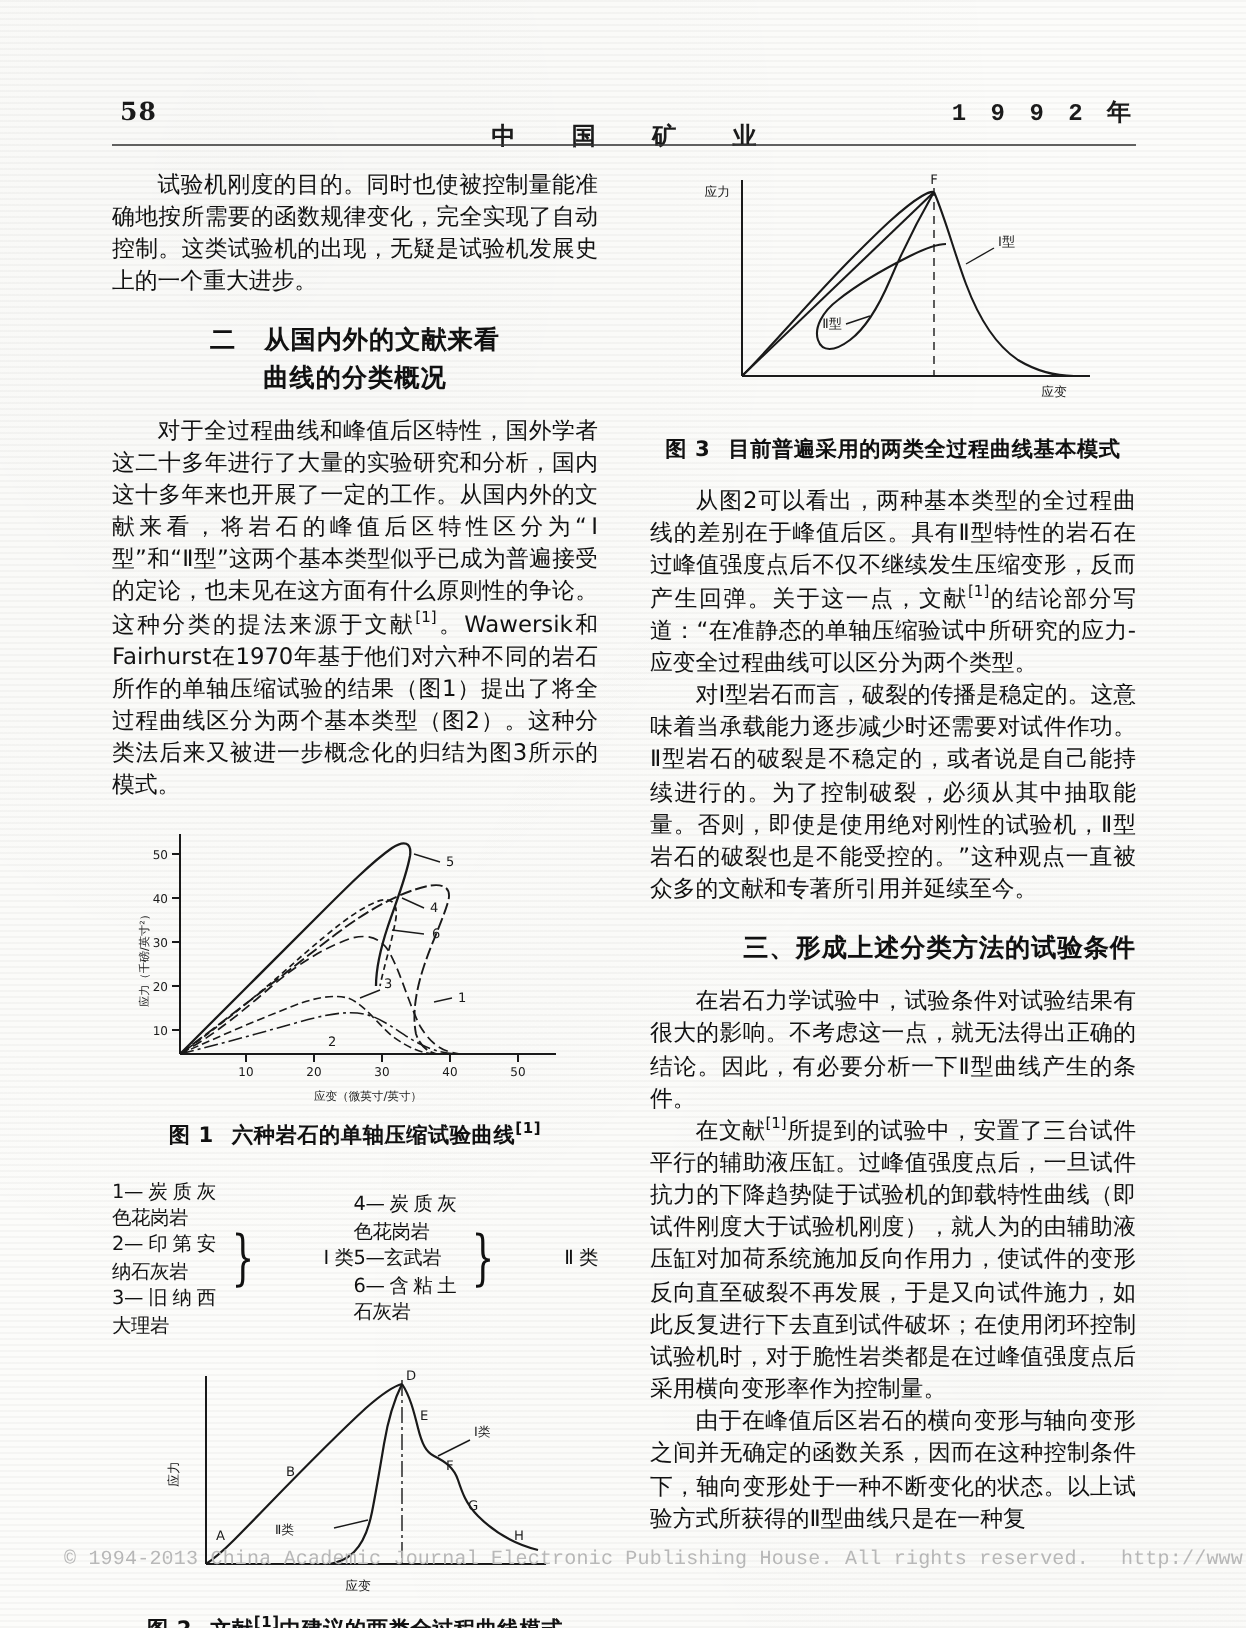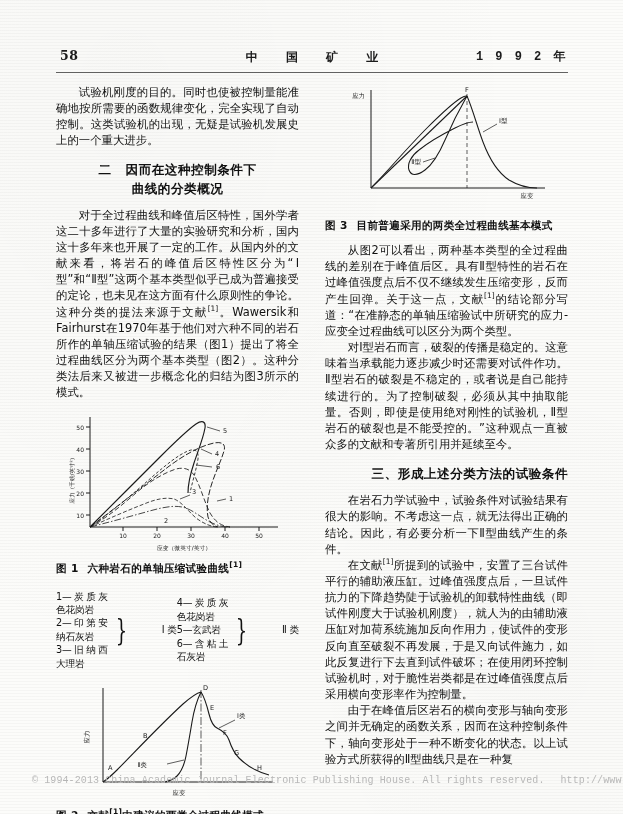--- a/index.html
+++ b/index.html
@@ -21,21 +21,21 @@
   
   .masthead{
     position:absolute;left:56px;top:48px;width:512px;height:20px;
   }
   .mh-page-no{
     position:absolute;left:4px;top:0;
     font-family:"DejaVu Serif","Liberation Serif",serif;
     font-weight:bold;font-size:12.5px;letter-spacing:0.5px;color:#1b1b1b;
   }
   .mh-journal{
-    position:absolute;left:50%;top:1px;transform:translateX(-50%);
+    position:absolute;left:50%;top:12px;transform:translateX(-50%);
     font-size:12px;font-weight:bold;letter-spacing:12px;
     color:#1b1b1b;white-space:nowrap;text-indent:12px;
   }
   .mh-year{
     position:absolute;right:0;top:0;
     font-family:Liberation Mono, monospace;
     font-weight:bold;font-size:12px;letter-spacing:2.5px;color:#1b1b1b;
     white-space:nowrap;
   }
   .rule{
@@ -59,21 +59,21 @@
   .sec-head .gap{display:inline-block;width:14px;}
   .sec-head2{
     margin:12px 0 9px 0;text-align:right;font-weight:bold;
     font-size:12.6px;line-height:19px;letter-spacing:.5px;
   }
   sup{font-size:7.5px;vertical-align:super;line-height:0;}
   
   .fig{margin:8px 0 0 0;}
   .fig svg{display:block;margin:0 auto;}
   .fig-cap{
-    text-align:left;font-weight:bold;font-size:10.6px;
+    text-align:center;font-weight:bold;font-size:10.6px;
     margin-top:3px;letter-spacing:.3px;
   }
   .fig-cap .cgap{display:inline-block;width:9px;}
   .legend{
     margin-top:14px;font-size:9.7px;line-height:13.4px;
     display:flex;justify-content:space-between;align-items:center;
     letter-spacing:-.2px;
   }
   .legend-col{display:flex;align-items:center;gap:2px;}
   .legend-items{display:flex;flex-direction:column;}
@@ -106,21 +106,21 @@
     <span class="mh-journal">中 国 矿 业</span>
     <span class="mh-year">1 9 9 2 年</span>
   </div>
   <div class="rule"></div>
 
   <div class="col col-left">
 
     <p class="body">试验机刚度的目的。同时也使被控制量能准确地按所需要的函数规律变化，完全实现了自动控制。这类试验机的出现，无疑是试验机发展史上的一个重大进步。</p>
 
     <div class="sec-head">
-      <span>二</span><span class="gap"></span><span>因而在这种控制条件下</span><br>
+      <span>二</span><span class="gap"></span><span>从国内外的文献来看</span><br>
       <span>曲线的分类概况</span>
     </div>
 
     <p class="body"><span>对于全过程曲线和峰值后区特性，国外学者这二十多年进行了大量的实验研究和分析，国内这十多年来也开展了一定的工作。从国内外的文献来看，将岩石的峰值后区特性区分为“Ⅰ型”和“Ⅱ型”这两个基本类型似乎已成为普遍接受的定论，也未见在这方面有什么原则性的争论。这种分类的提法来源于文献</span><sup>[1]</sup><span>。Wawersik和Fairhurst在1970年基于他们对六种不同的岩石所作的单轴压缩试验的结果（图1）提出了将全过程曲线区分为两个基本类型（图2）。这种分类法后来又被进一步概念化的归结为图3所示的模式。</span></p>
 
     <div class="fig">
       <svg width="236" height="148" viewBox="0 0 236 148">
         <g stroke="#1a1a1a" fill="none" stroke-width="1">
 
           <line x1="30" y1="8" x2="30" y2="118"></line>

